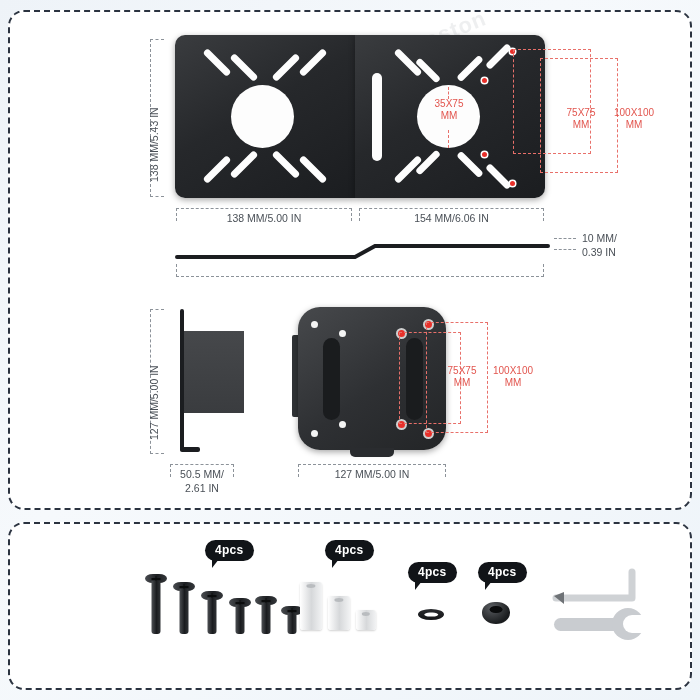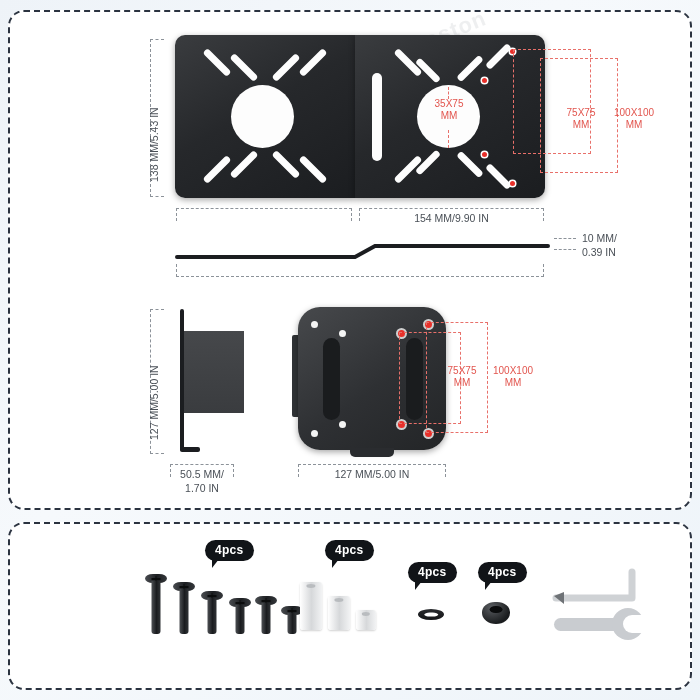--- a/index.html
+++ b/index.html
@@ -198,22 +198,23 @@
   <div class="red-box" style="left:530px;top:60px;width:75px;height:153px; top:46px; height:115px; left:530px; width:78px;"></div>
   <div class="red-label" style="left:543px;top:95px;width:56px;">75X75
 MM</div>
   <div class="red-label" style="left:592px;top:95px;width:64px;">100X100
 MM</div>
 
   <div class="dim-v" style="left:140px;top:27px;width:14px;height:158px;"></div>
   <div class="dim-v-label" style="left:138px;top:170px;">138 MM/5.43 IN</div>
 
   <div class="dim-h" style="left:166px;top:196px;width:176px;height:13px;"></div>
+  <div class="dim-label" style="left:166px;top:200px;width:176px;">138 MM/5.00 IN</div>
   <div class="dim-h" style="left:349px;top:196px;width:185px;height:13px;"></div>
-  <div class="dim-label" style="left:349px;top:200px;width:185px;">154 MM/9.90 IN</div>
+  <div class="dim-label" style="left:349px;top:200px;width:185px;">154 MM/6.06 IN</div>
 
   <svg id="profile-svg" width="375" height="24" viewBox="0 0 375 24">
     <path d="M2,17 L180,17 L200,6 L373,6" fill="none" stroke="#1b1d20" stroke-width="4" stroke-linecap="round"></path>
   </svg>
 
   <div class="dim-h" style="left:544px;top:226px;width:22px;height:12px;border-top:1.5px dashed #8c9299;border-bottom:1.5px dashed #8c9299;border-left:none;border-right:none;"></div>
   <div class="dim-label" style="left:572px;top:220px;width:70px;text-align:left;white-space:pre-line;line-height:1.3;">10 MM/
 0.39 IN</div>
 
   <div class="dim-h below" style="left:166px;top:252px;width:368px;height:13px;"></div>
@@ -222,21 +223,21 @@
     <div style="position:absolute;left:0;top:0;width:4px;height:142px;background:#1b1d20;border-radius:2px;"></div>
     <div style="position:absolute;left:4px;top:22px;width:60px;height:82px;background:linear-gradient(180deg,#46484b,#3a3c3f);"></div>
     <div style="position:absolute;left:0;top:138px;width:20px;height:5px;background:#1b1d20;border-radius:2px;"></div>
   </div>
 
   <div class="dim-v" style="left:140px;top:297px;width:14px;height:145px;"></div>
   <div class="dim-v-label" style="left:138px;top:428px;">127 MM/5.00 IN</div>
 
   <div class="dim-h" style="left:160px;top:452px;width:64px;height:13px;"></div>
   <div class="dim-label" style="left:155px;top:456px;width:74px;white-space:pre-line;line-height:1.3;">50.5 MM/
-1.70 IN</div>
+2.61 IN</div>
 
   <div style="position:absolute;left:288px;top:295px;width:148px;height:150px;">
     <div style="position:absolute;left:-6px;top:28px;width:12px;height:82px;background:#303336;border-radius:2px 0 0 2px;"></div>
     <div class="plate" style="left:0;top:0;width:148px;height:143px;border-radius:22px;background:linear-gradient(145deg,#47494c,#2e3033 55%,#232527);">
       <div class="slot" style="left:25px;top:31px;width:17px;height:82px;border-radius:9px;background:#1a1c1e;"></div>
       <div class="slot" style="left:108px;top:31px;width:17px;height:82px;border-radius:9px;background:#1a1c1e;"></div>
       <div class="whitehole" style="left:13px;top:14px;width:7px;height:7px;"></div>
       <div class="whitehole" style="left:41px;top:23px;width:7px;height:7px;"></div>
       <div class="whitehole" style="left:41px;top:114px;width:7px;height:7px;"></div>
       <div class="whitehole" style="left:13px;top:123px;width:7px;height:7px;"></div>

